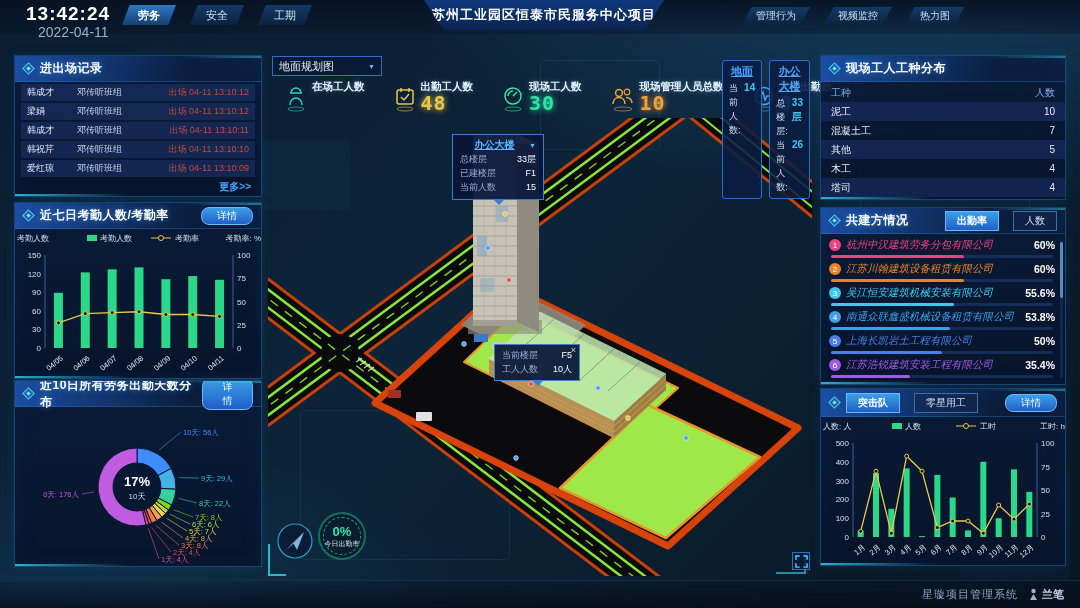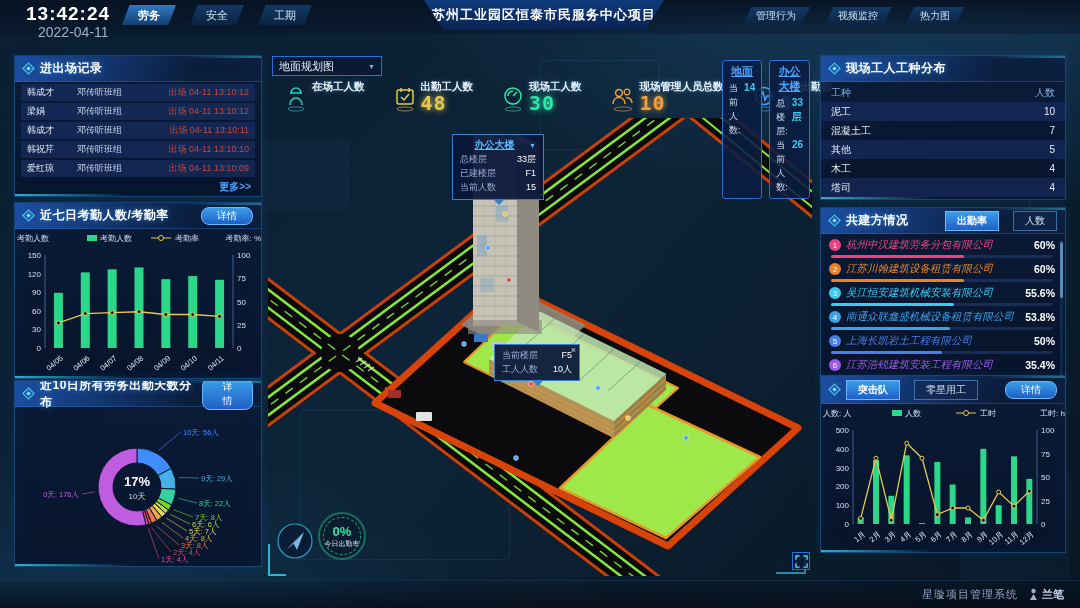--- a/index.html
+++ b/index.html
@@ -608,21 +608,21 @@
           <div class="pt-bar">
             <div class="pt-fill" style="width: 35.4%; background: rgb(159, 90, 232);"></div>
           </div>
         </div>
       </div>
     <div class="pt-scroll">
         <div class="pt-thumb"></div>
       </div>
   </div>
 
-  <div class="panel" style="left:820px;top:375px;width:246px;height:178px;">
+  <div class="panel" style="left:820px;top:388px;width:246px;height:178px;">
     <div class="p-head" style="height:28px;">
       <span class="diamond"></span>
       <div class="tabs-row">
           <div class="sq-tab active">突击队</div>
           <div class="sq-tab">零星用工</div>
         </div>
       <button class="detail-btn">详情</button>
     </div>
     <svg id="squad-chart" width="246" height="148">
         <text x="2" y="12" font-size="8" fill="#cfe0f0" text-anchor="start">人数: 人</text>

